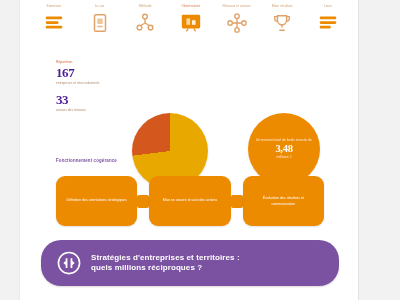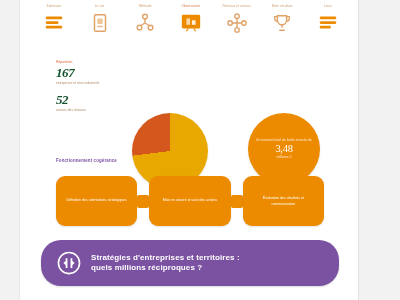--- a/index.html
+++ b/index.html
@@ -48,24 +48,23 @@
     position:absolute;left:20px;top:55px;width:338px;height:95px;
   }
   .stat-block{
     position:absolute;left:36px;top:4px;width:52px;
   }
   .stat-kicker{
     font-size:3.4px;color:#d4581e;line-height:6px;
     transform:scaleY(1.2);margin-bottom:1px;opacity:.9;
   }
   .stat-num{
-    font-size:13px;line-height:13px;color:#14532d;
+    font-size:13px;line-height:13px;color:#4c1d95;
     font-family:"Liberation Serif",serif;font-weight:700;
     letter-spacing:-.4px;
-    font-style:italic;
   }
   .stat-desc{
     font-size:3.3px;line-height:4.6px;color:#b08a6a;
     transform:scaleY(1.2);margin:2px 0 7px 0;
   }
 
   
   .pie-wrap{
     position:absolute;left:112px;top:58px;width:76px;height:76px;
   }
@@ -80,21 +79,21 @@
     border-radius:50%;
     display:flex;flex-direction:column;align-items:center;justify-content:center;
     box-sizing:border-box;padding:0 7px;text-align:center;
     box-shadow:0 1px 2px rgba(0,0,0,.12);
   }
   .circle-top{
     font-size:3.4px;line-height:5px;color:#ffe9d6;
     transform:scaleY(1.2);
   }
   .circle-num{
-    font-size:10.5px;line-height:11px;color:#ffffff;font-weight:400;
+    font-size:10.5px;line-height:11px;color:#ffffff;font-weight:700;
     font-family:"Liberation Serif",serif;margin-top:0;letter-spacing:-.3px;
   }
   .circle-bot{
     font-size:3.6px;line-height:5px;color:#ffe9d6;
     transform:scaleY(1.2);margin-top:1px;
   }
 
   
   .section-title{
     position:absolute;left:56px;top:158px;
@@ -217,21 +216,21 @@
     </div>
 
   </div>
 
   <div class="stats-row">
 
     <div class="stat-block">
       <div class="stat-kicker">Répartition</div>
       <div class="stat-num">167</div>
       <div class="stat-desc">entreprises et sites industriels</div>
-      <div class="stat-num">52</div>
+      <div class="stat-num">33</div>
       <div class="stat-desc">acteurs des réseaux</div>
     </div>
 
     <div class="pie-wrap">
       <div class="pie" id="pie-el" style="background: conic-gradient(rgb(232, 168, 0) 0deg, rgb(232, 168, 0) 262.8deg, rgb(212, 88, 30) 262.8deg, rgb(212, 88, 30) 360deg);"></div>
     </div>
 
     <div class="circle-stat" id="circle-el" style="background: rgb(237, 139, 0);">
       <div class="circle-top">Un montant total de fonds investis de</div>
       <div class="circle-num">3,48</div>

